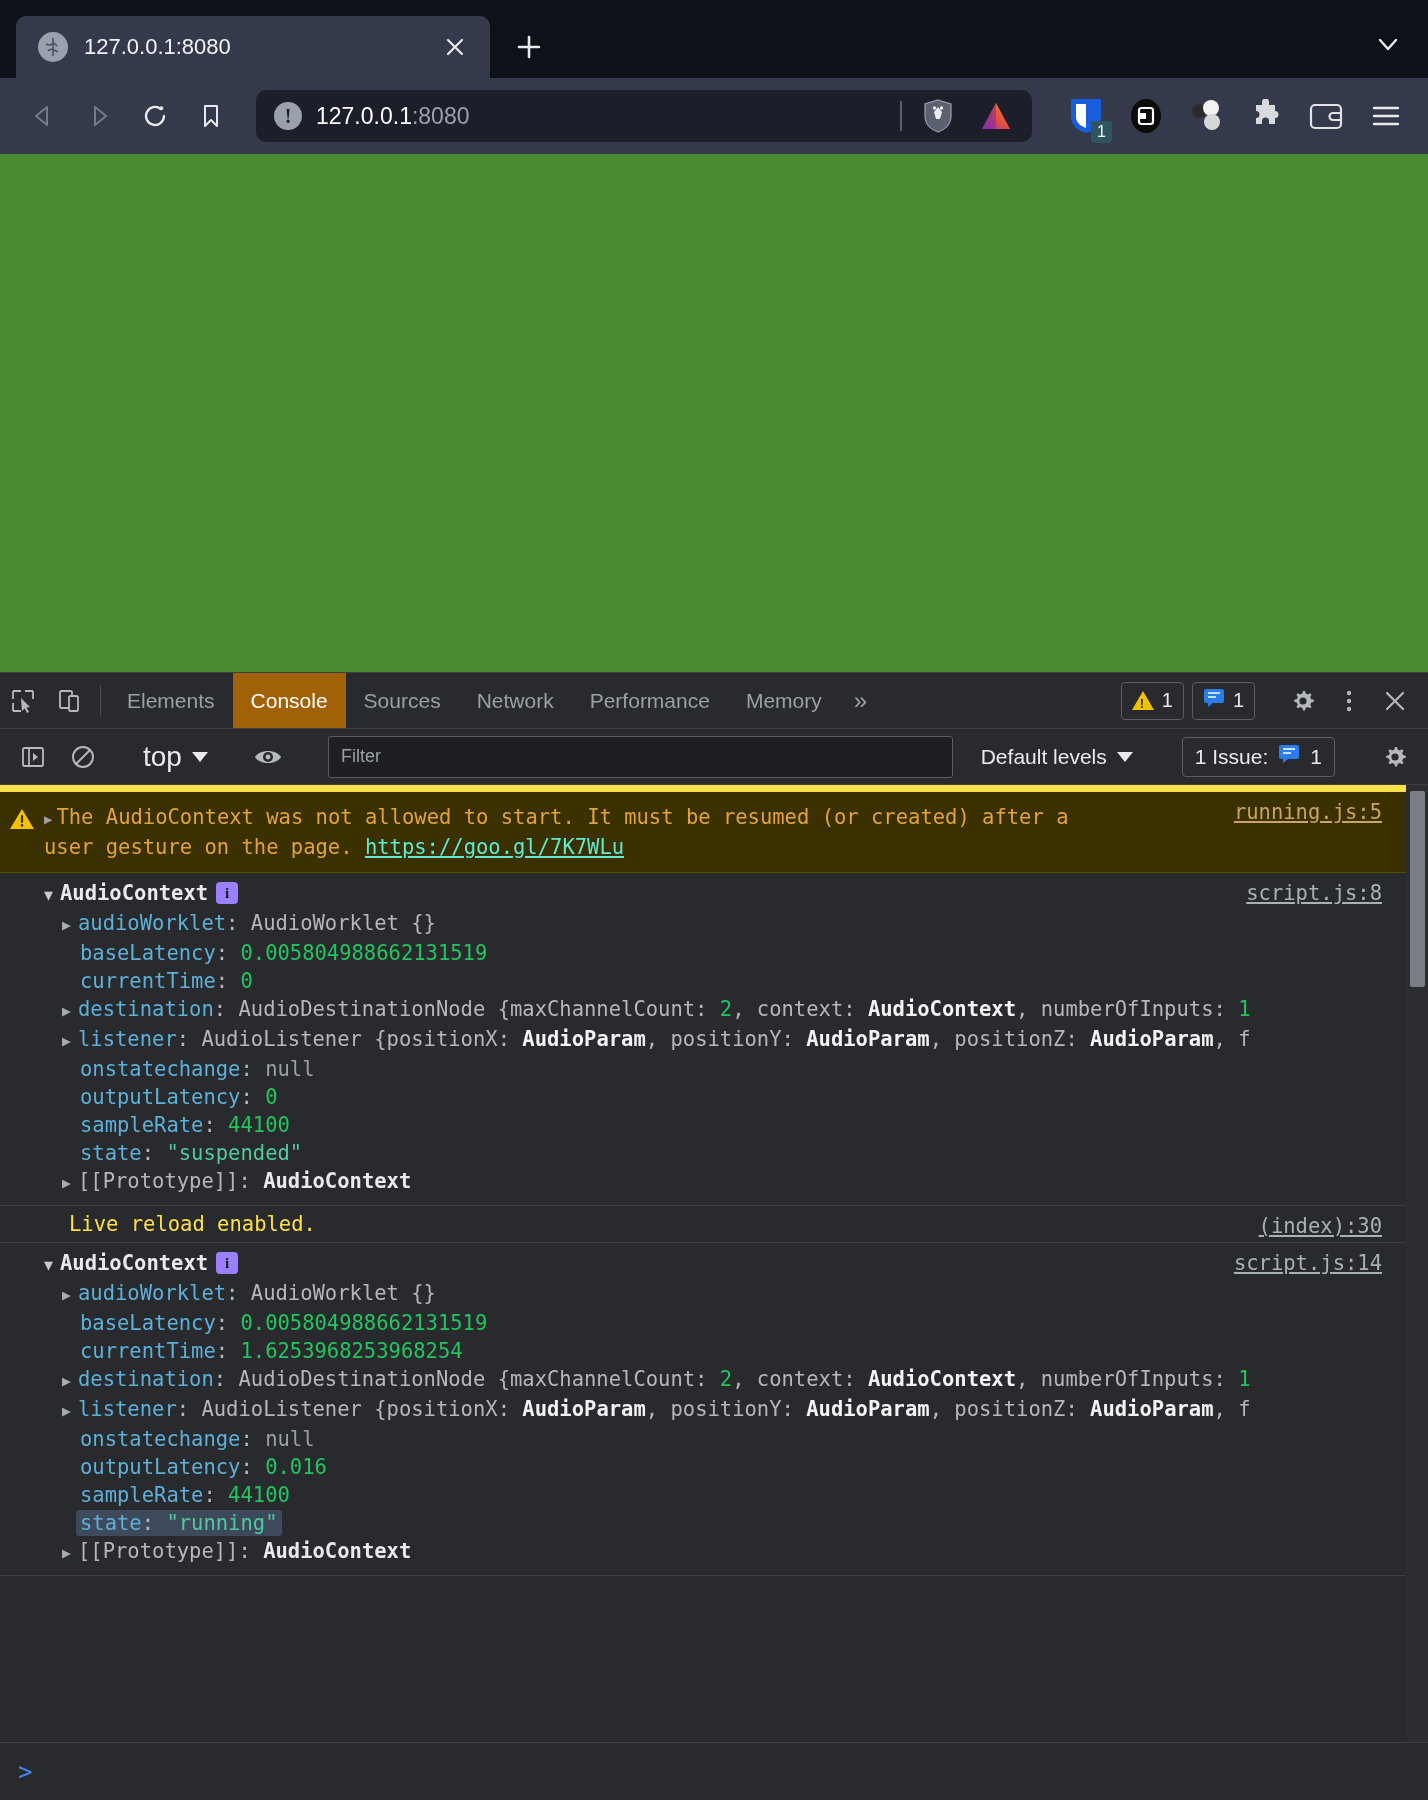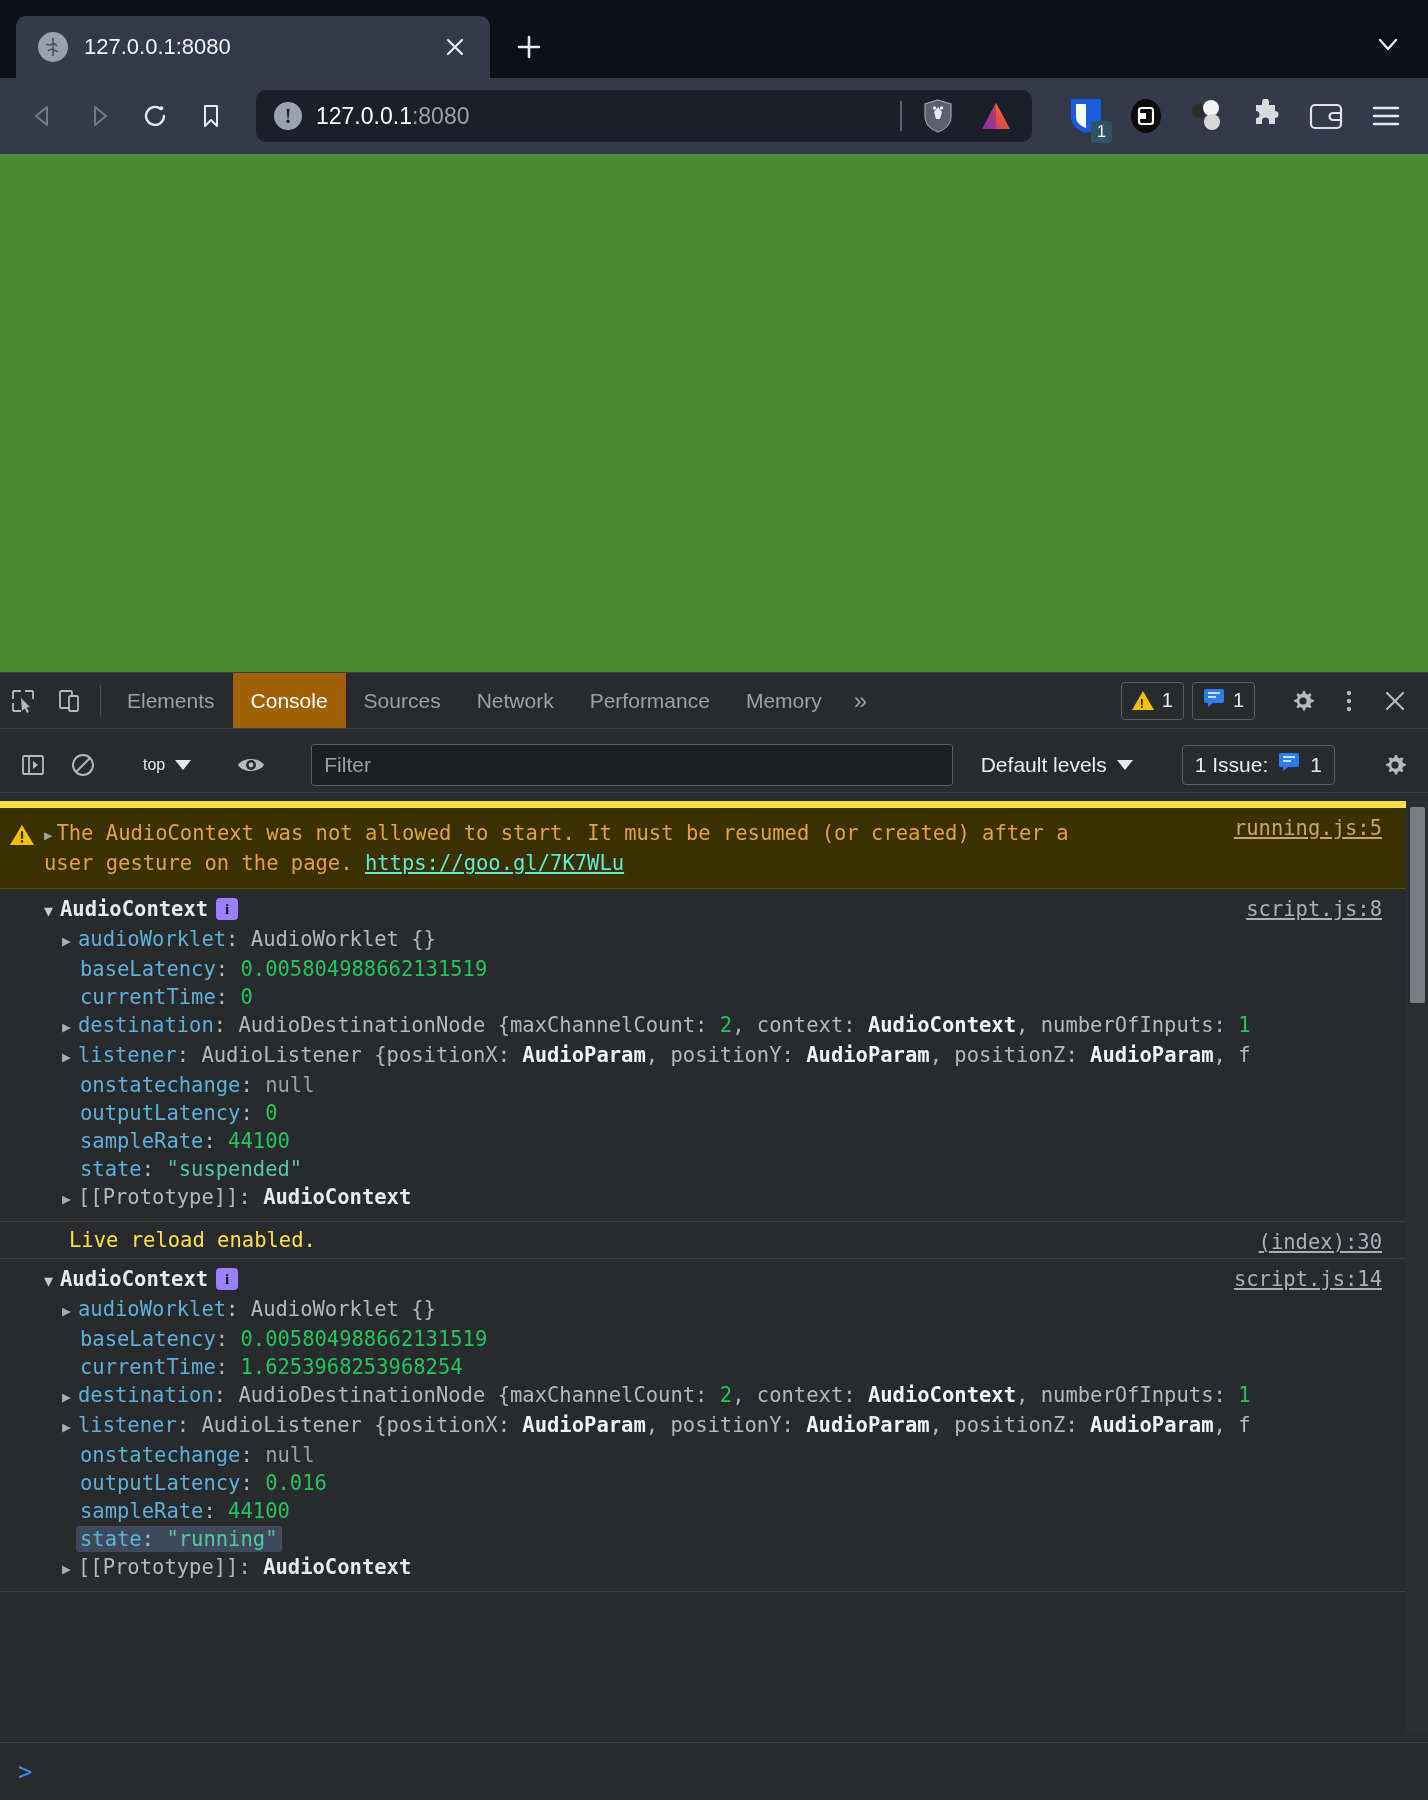--- a/index.html
+++ b/index.html
@@ -119,21 +119,20 @@
 
   
   .viewport { height: 518px; background: #4a8b31; }
 
   
   .devtools {
     background: #282a2e;
     height: 1128px;
     display: flex; flex-direction: column;
     border-top: 1px solid #3c3f44;
-    gap: 8px;
   }
   .dt-tabbar {
     height: 56px;
     background: #282a2e;
     display: flex; align-items: stretch;
     border-bottom: 1px solid #3c3f44;
   }
   .dt-icbtn {
     width: 46px;
     display: flex; align-items: center; justify-content: center;
@@ -167,33 +166,33 @@
   .dt-toolbar {
     height: 56px;
     background: #282a2e;
     display: flex; align-items: center;
     padding: 0 10px 0 10px;
     gap: 4px;
     border-bottom: 1px solid #3c3f44;
   }
   .ctx-select {
     display: flex; align-items: center; gap: 10px;
-    color: #e8eaed; font-size: 16px;
+    color: #e8eaed; font-size: 28px;
     padding: 0 12px; height: 40px;
     border-radius: 4px;
   }
   .caret { width: 0;height:0; border-left: 8px solid transparent; border-right: 8px solid transparent; border-top: 10px solid #e8eaed; }
   .filter-input {
     flex: 1;
     height: 42px;
     background: #1e1f22;
     border: 1px solid #5a5d62;
     border-radius: 3px;
     color: #9aa0a6;
-    font-size: 21px;
+    font-size: 18px;
     padding: 0 12px;
     margin: 0 12px;
     font-family: "Liberation Sans", sans-serif;
     min-width: 0;
   }
   .filter-input::placeholder { color: #9aa0a6; }
   .levels {
     display: flex; align-items: center; gap: 10px;
     color: #e8eaed; font-size: 21px; padding: 0 12px; white-space: nowrap;
   }

